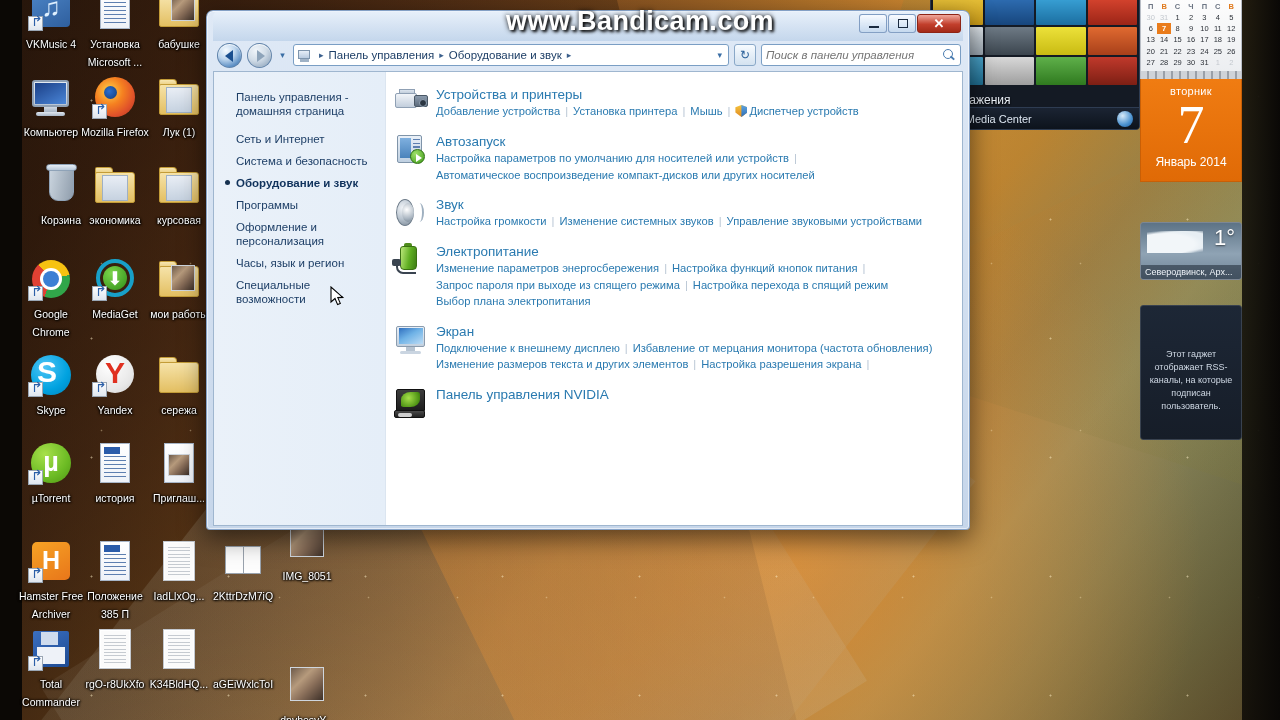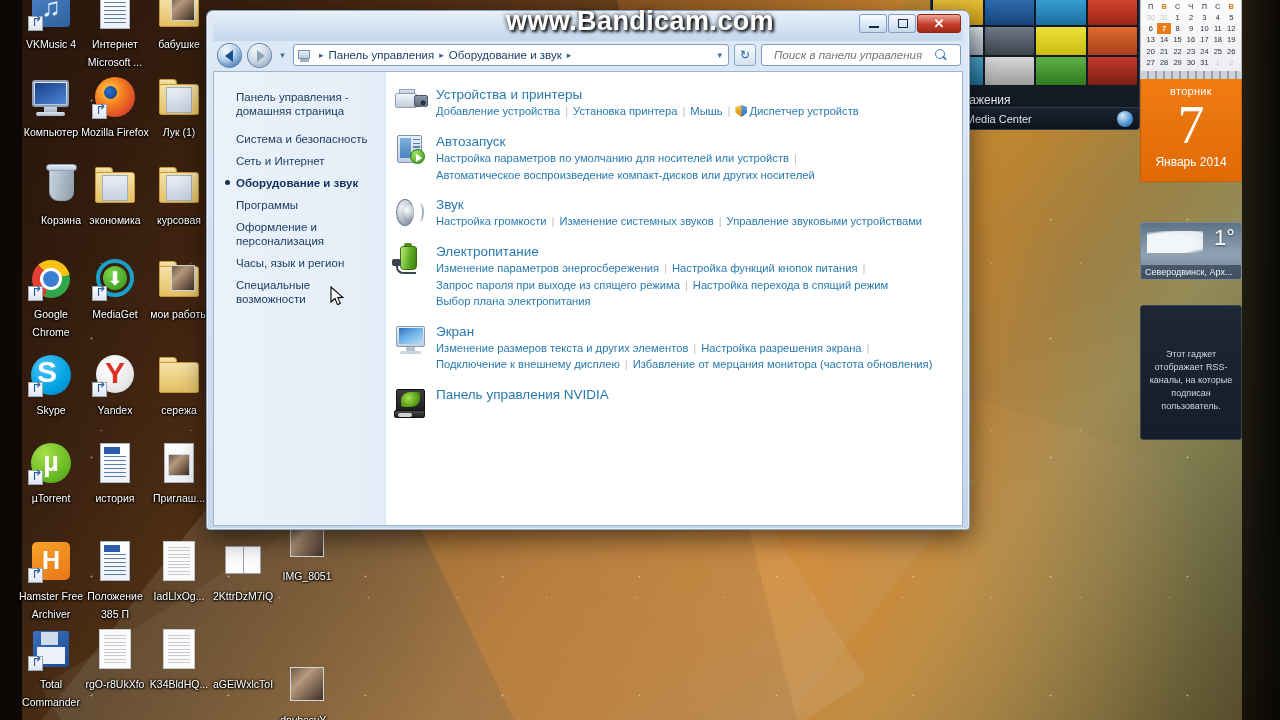--- a/index.html
+++ b/index.html
@@ -306,21 +306,21 @@
     background: linear-gradient(#e6eef7,#b9cbe0); border:1px solid #7e95ad; }
   .crumb-icon .cbase { position:absolute; left:3px; top:11px; width:9px; height:3px; background:#9fb2c6; }
   .crumb { font-size: 11.5px; color:#1d3e66; padding: 0 2px; white-space:nowrap; cursor:pointer; }
   .crumb-sep { color:#3a5f8c; font-size:9px; padding: 0 3px; }
   .addr-drop { margin-left:auto; color:#3a6ea5; font-size:9px; padding: 0 4px; cursor:pointer; }
   .refresh-btn { width:22px; height:22px; border:1px solid #8aa8c8; border-radius:3px;
     background: linear-gradient(#f7fbff,#d4e2f0); color:#2a6099; font-size:12px;
     text-align:center; line-height:20px; cursor:pointer; flex:none; }
   #search-box {
     width: 200px; height: 22px; display:flex; align-items:center;
-    background:#fff; border:1px solid #7a9ec4; border-radius:3px; padding: 0 12px; flex:none;
+    background:#fff; border:1px solid #7a9ec4; border-radius:3px; padding: 0 4px; flex:none;
   }
   #search-box input {
     border:none; outline:none; flex:1; font-size: 11.5px; font-style: italic;
     color:#8b8b8b; font-family:"Liberation Sans", sans-serif; background:transparent;
   }
   .search-mag { width:13px; height:13px; position:relative; flex:none; }
   .search-mag::before { content:""; position:absolute; left:0; top:0; width:8px; height:8px;
     border:1.6px solid #4a7cb0; border-radius:50%; }
   .search-mag::after { content:""; position:absolute; left:7px; top:8px; width:5px; height:1.6px;
     background:#4a7cb0; transform: rotate(42deg); }
@@ -435,21 +435,21 @@
 
   <div class="icon-grid" id="icon-grid">
       <div class="dicon" style="left: 14px; top: -14px;"><span class="glyph">
           <span class="vk-sq"></span>
           <span class="vk-note">♫</span>
           <span class="shortcut-arrow"></span>
         </span><span class="lbl">VKMusic 4</span></div>
       <div class="dicon" style="left: 78px; top: -14px;"><span class="glyph">
           <span class="doc-page"></span>
           <span class="doc-lines"></span>
-        </span><span class="lbl">Интернет Microsoft ...</span></div>
+        </span><span class="lbl">Установка Microsoft ...</span></div>
       <div class="dicon" style="left: 142px; top: -14px;"><span class="glyph">
           <span class="folder-base"></span>
           <span class="photo" style="left:16px;top:9px;width:24px;height:26px"></span>
         </span><span class="lbl">бабушке</span></div>
       <div class="dicon" style="left: 14px; top: 74px;"><span class="glyph">
           <span class="monitor-body"></span>
           <span class="monitor-screen"></span>
           <span class="monitor-stand"></span>
           <span class="monitor-foot"></span>
         </span><span class="lbl">Компьютер</span></div>
@@ -703,22 +703,22 @@
       <div id="search-box">
         <input type="text" placeholder="Поиск в панели управления" style="">
         <span class="search-mag"></span>
       </div>
     </div>
 
     <div id="cp-body">
       <div id="cp-sidebar">
         <div class="side-item home">Панель управления - домашняя страница</div>
         <div id="sidebar-items">
+            <div class="side-item"><span>Сеть и Интернет</span></div>
             <div class="side-item"><span>Система и безопасность</span></div>
-            <div class="side-item"><span>Сеть и Интернет</span></div>
             <div class="side-item active"><span>Оборудование и звук</span></div>
             <div class="side-item"><span>Программы</span></div>
             <div class="side-item"><span>Оформление и персонализация</span></div>
             <div class="side-item"><span>Часы, язык и регион</span></div>
             <div class="side-item"><span>Специальные возможности</span></div>
           </div>
       </div>
       <div id="cp-main">
           <div class="cat">
             <div class="cat-icon">
@@ -770,22 +770,22 @@
           </div>
           <div class="cat">
             <div class="cat-icon">
               <span class="ic-mon"></span>
               <span class="ic-mon-scr"></span>
               <span class="ic-mon-st"></span>
               <span class="ic-mon-ft"></span>
             </div>
             <div class="cat-body">
               <div class="cat-title">Экран</div>
+              <div class="cat-links"><a>Подключение к внешнему дисплею</a><span class="sep">|</span><a>Избавление от мерцания монитора (частота обновления)</a></div>
               <div class="cat-links"><a>Изменение размеров текста и других элементов</a><span class="sep">|</span><a>Настройка разрешения экрана</a><span class="sep">|</span></div>
-              <div class="cat-links"><a>Подключение к внешнему дисплею</a><span class="sep">|</span><a>Избавление от мерцания монитора (частота обновления)</a></div>
             </div>
           </div>
           <div class="cat">
             <div class="cat-icon">
               <span class="ic-nv"></span>
               <span class="ic-nv-eye"></span>
               <span class="ic-nv-base"></span>
             </div>
             <div class="cat-body">
               <div class="cat-title">Панель управления NVIDIA</div>

